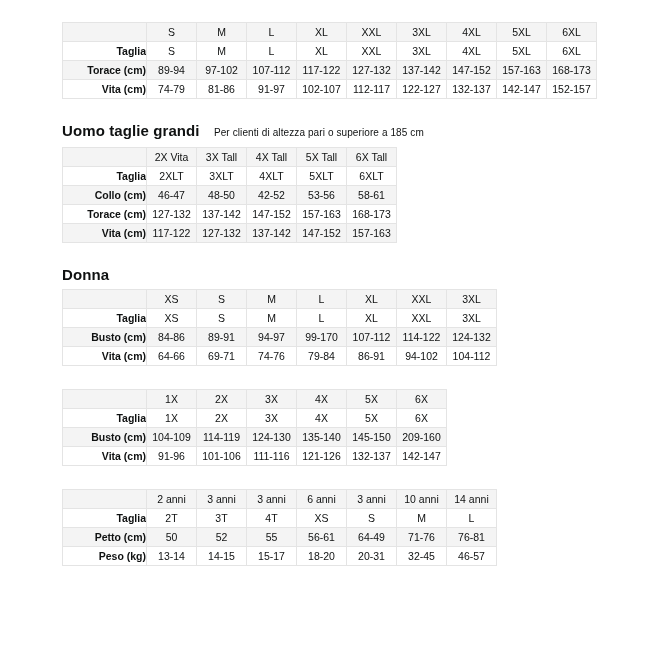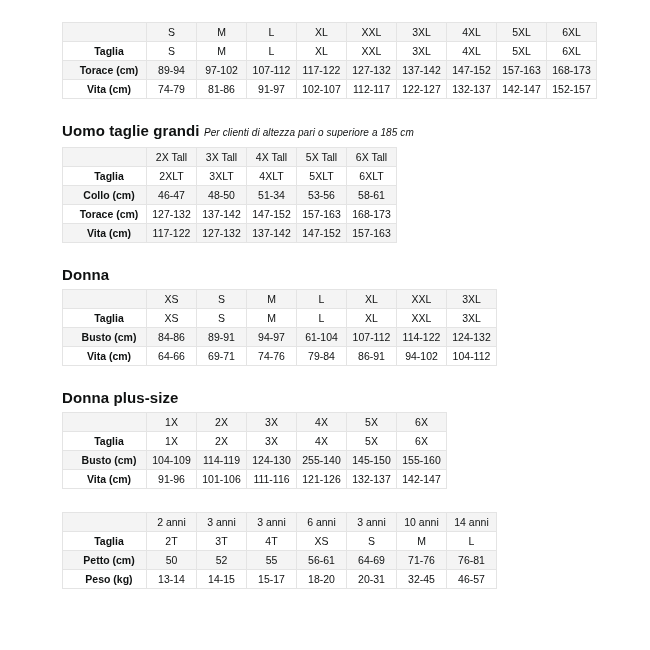--- a/index.html
+++ b/index.html
@@ -19,23 +19,23 @@
     margin: 0 0 23px 0;
   }
   h2 {
     font-size: 15px;
     line-height: 17px;
     font-weight: 700;
     margin: 0 0 6px 0;
     letter-spacing: 0.1px;
   }
   .subtitle {
-    font-style: italic;
     font-weight: 400;
     font-size: 10px;
+    margin-left: 10px;
     color: #0f1111;
   }
   table {
     border-collapse: collapse;
     table-layout: fixed;
   }
   col.label-col { width: 84px; }
   col.data-col  { width: 50px; }
   th, td {
     border: 1px solid #e4e4e4;
@@ -47,21 +47,21 @@
   }
   thead th {
     background: #f4f4f4;
     font-weight: 400;
     text-align: center;
   }
   tbody tr:nth-child(even) td {
     background: #f4f4f4;
   }
   td.label {
-    text-align: center;
+    text-align: right;
     padding-left: 9px;
     font-weight: 700;
   }
   td.val {
     text-align: center;
   }
 </style>
 </head>
 <body>
 
@@ -149,41 +149,41 @@
             <col class="label-col">
             <col class="data-col">
             <col class="data-col">
             <col class="data-col">
             <col class="data-col">
             <col class="data-col">
           </colgroup>
           <thead>
             <tr>
               <th></th>
-              <th>2X Tall</th>
+              <th>2X Vita</th>
               <th>3X Tall</th>
               <th>4X Tall</th>
               <th>5X Tall</th>
               <th>6X Tall</th>
             </tr>
           </thead>
           <tbody>
             <tr>
               <td class="label">Taglia</td>
               <td class="val">2XLT</td>
               <td class="val">3XLT</td>
               <td class="val">4XLT</td>
               <td class="val">5XLT</td>
               <td class="val">6XLT</td>
             </tr>
             <tr>
               <td class="label">Collo (cm)</td>
               <td class="val">46-47</td>
               <td class="val">48-50</td>
-              <td class="val">51-34</td>
+              <td class="val">42-52</td>
               <td class="val">53-56</td>
               <td class="val">58-61</td>
             </tr>
             <tr>
               <td class="label">Torace (cm)</td>
               <td class="val">127-132</td>
               <td class="val">137-142</td>
               <td class="val">147-152</td>
               <td class="val">157-163</td>
               <td class="val">168-173</td>
@@ -238,44 +238,41 @@
               <td class="val">L</td>
               <td class="val">XL</td>
               <td class="val">XXL</td>
               <td class="val">3XL</td>
             </tr>
             <tr>
               <td class="label">Busto (cm)</td>
               <td class="val">84-86</td>
               <td class="val">89-91</td>
               <td class="val">94-97</td>
-              <td class="val">61-104</td>
+              <td class="val">99-170</td>
               <td class="val">107-112</td>
               <td class="val">114-122</td>
               <td class="val">124-132</td>
             </tr>
             <tr>
               <td class="label">Vita (cm)</td>
               <td class="val">64-66</td>
               <td class="val">69-71</td>
               <td class="val">74-76</td>
               <td class="val">79-84</td>
               <td class="val">86-91</td>
               <td class="val">94-102</td>
               <td class="val">104-112</td>
             </tr>
           </tbody>
         </table>
       </div>
   </section>
 
   <section>
-    <h2>
-      <span>Donna plus-size</span>
-    </h2>
     <div>
         <table>
           <colgroup>
             <col class="label-col">
             <col class="data-col">
             <col class="data-col">
             <col class="data-col">
             <col class="data-col">
             <col class="data-col">
             <col class="data-col">
@@ -299,23 +296,23 @@
               <td class="val">3X</td>
               <td class="val">4X</td>
               <td class="val">5X</td>
               <td class="val">6X</td>
             </tr>
             <tr>
               <td class="label">Busto (cm)</td>
               <td class="val">104-109</td>
               <td class="val">114-119</td>
               <td class="val">124-130</td>
-              <td class="val">255-140</td>
+              <td class="val">135-140</td>
               <td class="val">145-150</td>
-              <td class="val">155-160</td>
+              <td class="val">209-160</td>
             </tr>
             <tr>
               <td class="label">Vita (cm)</td>
               <td class="val">91-96</td>
               <td class="val">101-106</td>
               <td class="val">111-116</td>
               <td class="val">121-126</td>
               <td class="val">132-137</td>
               <td class="val">142-147</td>
             </tr>
@@ -359,21 +356,21 @@
               <td class="val">S</td>
               <td class="val">M</td>
               <td class="val">L</td>
             </tr>
             <tr>
               <td class="label">Petto (cm)</td>
               <td class="val">50</td>
               <td class="val">52</td>
               <td class="val">55</td>
               <td class="val">56-61</td>
-              <td class="val">64-69</td>
+              <td class="val">64-49</td>
               <td class="val">71-76</td>
               <td class="val">76-81</td>
             </tr>
             <tr>
               <td class="label">Peso (kg)</td>
               <td class="val">13-14</td>
               <td class="val">14-15</td>
               <td class="val">15-17</td>
               <td class="val">18-20</td>
               <td class="val">20-31</td>

